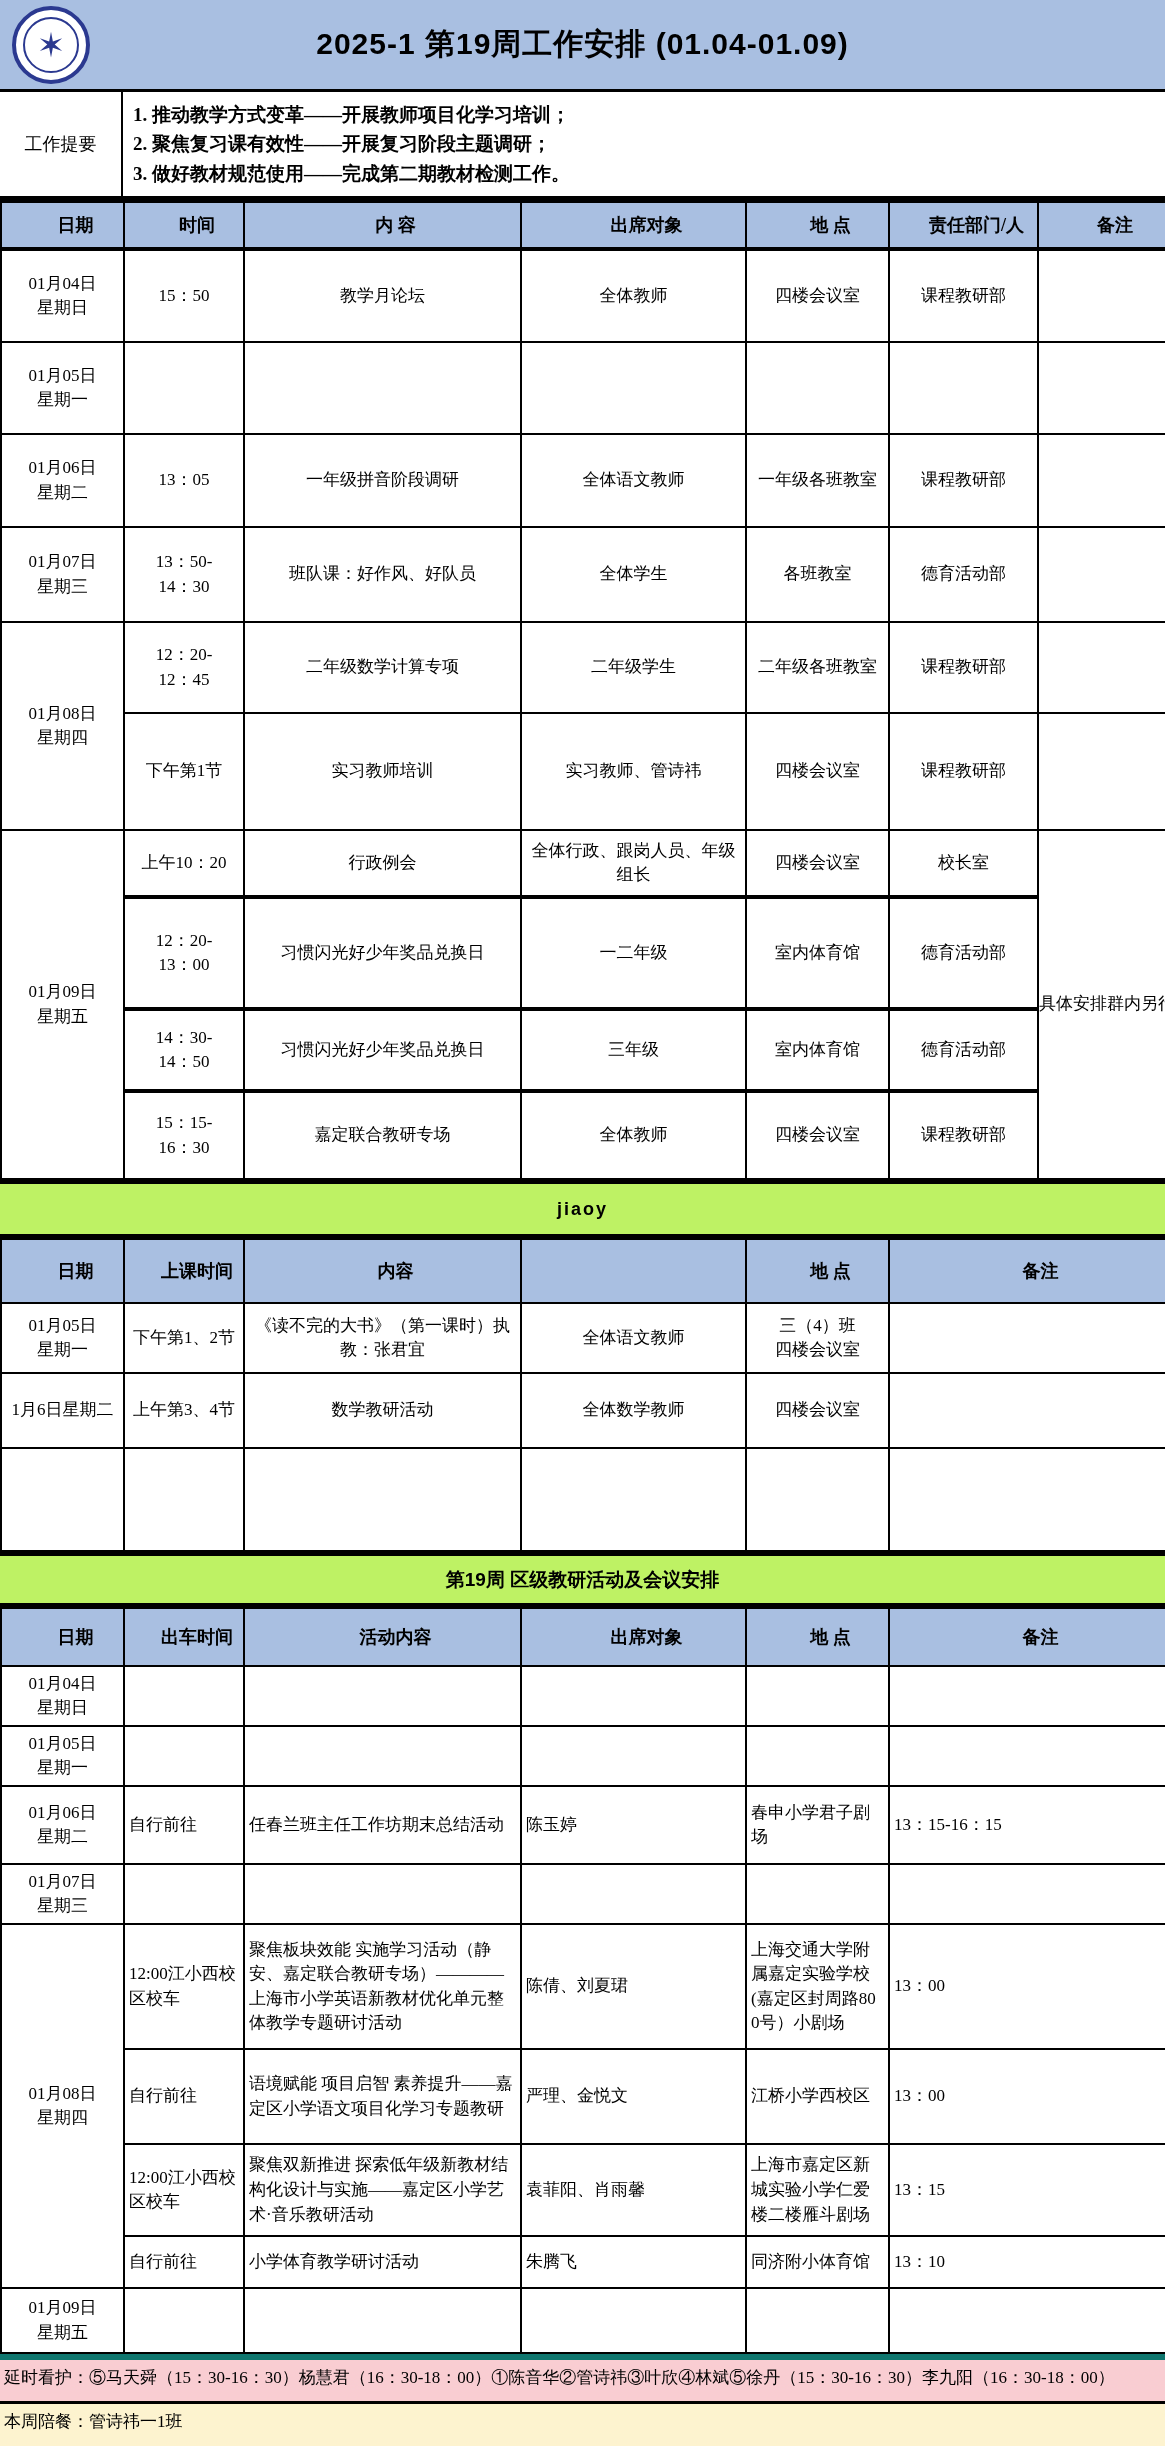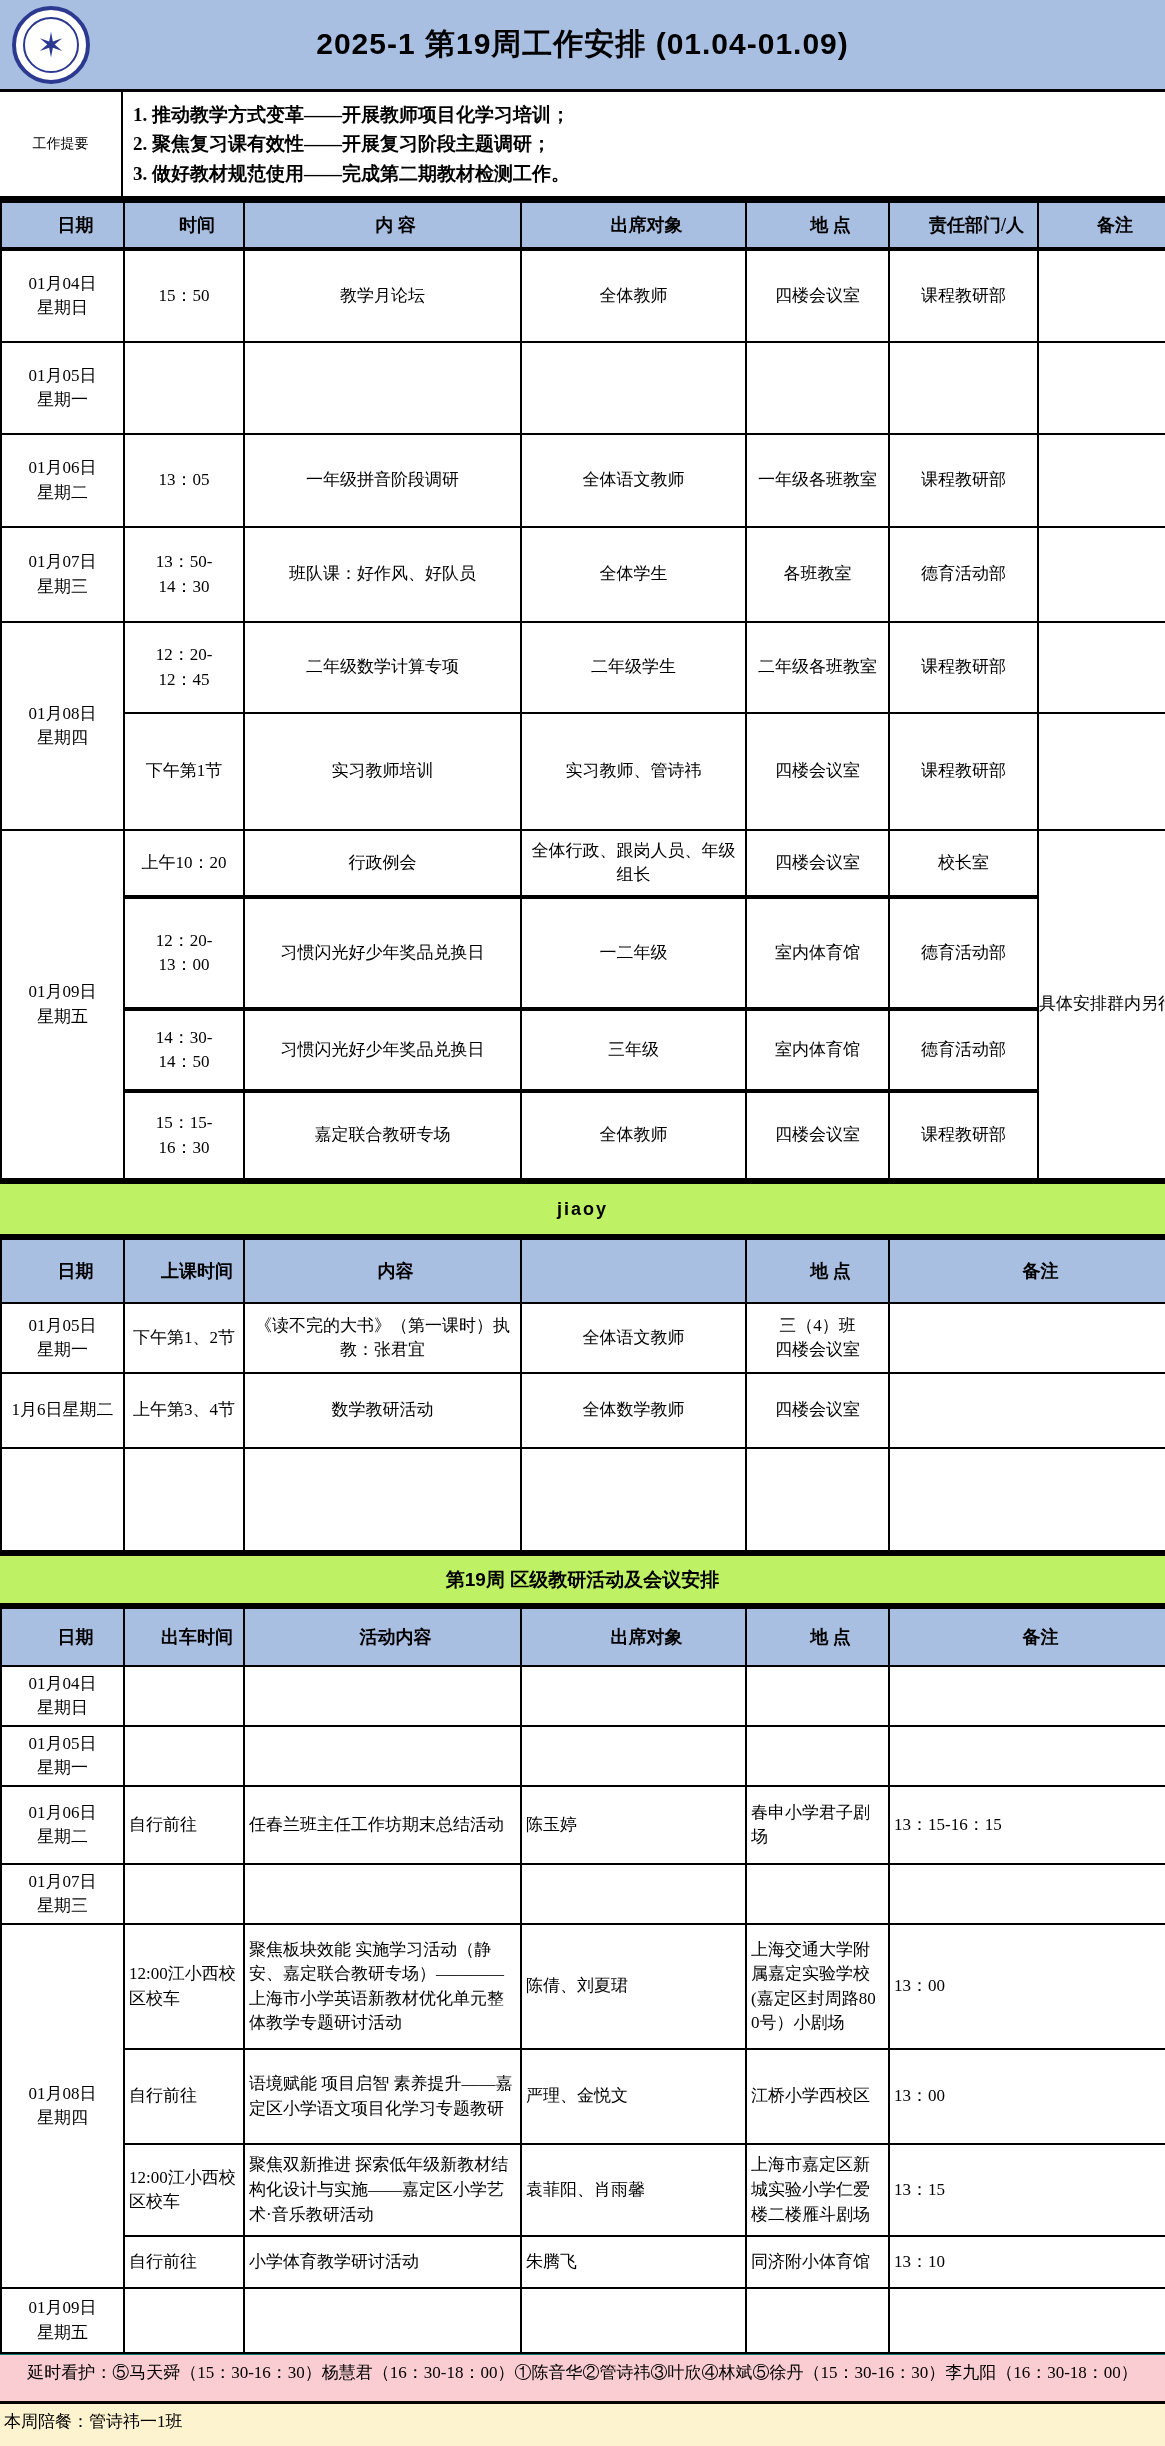--- a/index.html
+++ b/index.html
@@ -30,21 +30,21 @@
     position:absolute; left:0; right:0; top:0; bottom:0;
     display:flex; align-items:center; justify-content:center;
     font-family:"Liberation Sans","DejaVu Sans",sans-serif;
     font-weight:bold; font-size:30px; letter-spacing:1px;
   }
   
   .summary{ display:flex; border-bottom:3px solid #000; min-height:105px; }
   .summary-label{
     width:123px; border-right:2px solid #000;
     display:flex; align-items:center; justify-content:center;
-    font-size:14px;
+    font-size:18px;
   }
   .summary-body{
     flex:1; padding:8px 0 8px 10px;
     display:flex; flex-direction:column; justify-content:center;
   }
   .summary-body div{ font-weight:bold; font-size:19px; line-height:1.55; }
   
   table{ border-collapse:collapse; table-layout:fixed; width:1165px; }
   td,th{
     border:2px solid #000; padding:2px 4px; vertical-align:middle;
@@ -64,21 +64,21 @@
   }
   .band-jiaoy{ height:58px; font-size:18px; letter-spacing:2px; }
   .band-district{ height:55px; }
   .note-overflow{
     white-space:nowrap; overflow:visible; display:block; text-align:left;
     font-size:17px;
   }
   
   .footer{ padding:5px 4px; font-size:17px; line-height:1.55; }
   .footer div{ white-space:nowrap; }
-  .footer-pink{ background:#f9cdd2; border-top:1px solid #0f766e; min-height:47px;text-align:center; }
+  .footer-pink{ background:#f9cdd2; border-top:6px solid #0f766e; min-height:47px; }
   .footer-yellow{ background:#fdf3cf; border-top:3px solid #000; border-bottom:2px solid #000; min-height:57px; }
 </style>
 </head>
 <body>
 
 <div class="banner">
   <div class="logo">
     <div class="logo-inner">✶</div>
   </div>
   <div class="banner-title">2025-1  第19周工作安排  (01.04-01.09)</div>

